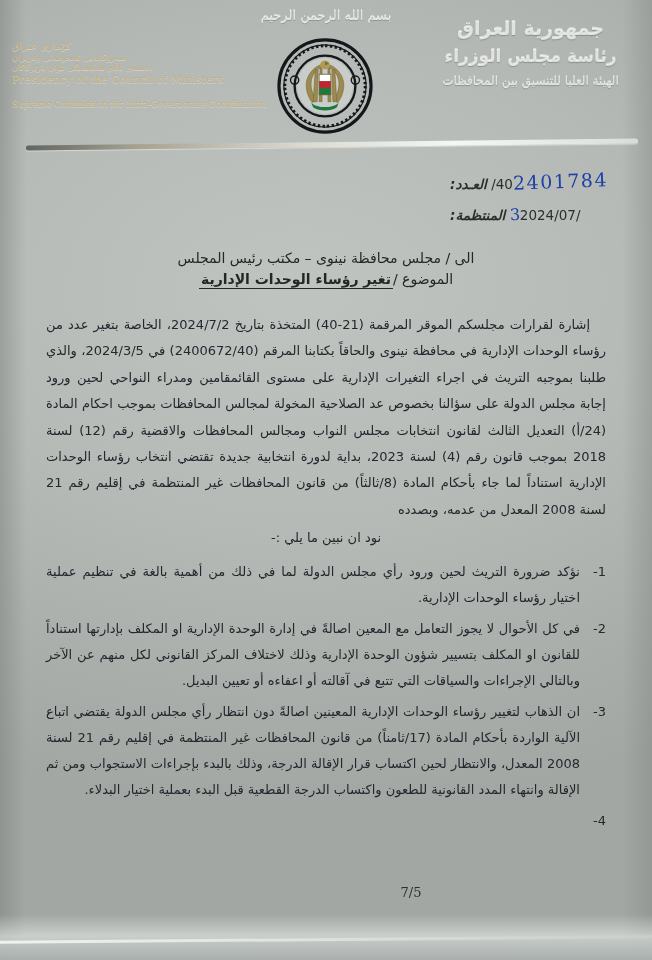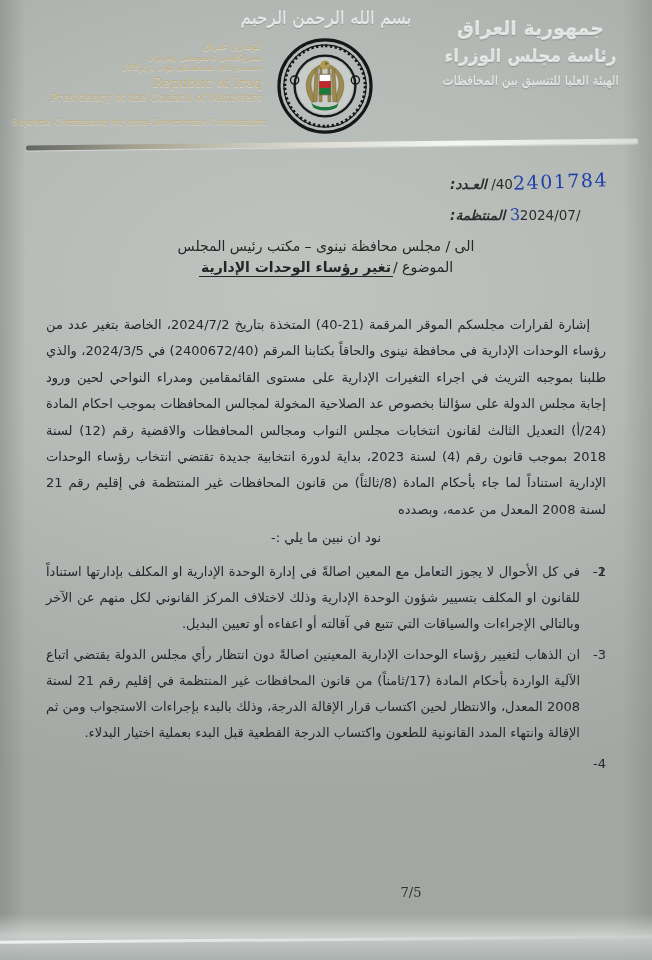--- a/index.html
+++ b/index.html
@@ -55,21 +55,21 @@
     position: absolute;
     left: 0; right: 0; top: 0;
     height: 150px;
   }
   .basmala {
     position: absolute;
     left: 0; right: 0;
     top: 8px;
     text-align: center;
     font-family: "DejaVu Sans", "Liberation Sans", sans-serif;
-    font-size: 17px;
+    font-size: 13px;
     color: rgba(250,252,251,0.72);
     text-shadow: 0 1px 0 rgba(120,126,123,0.55), 0 -1px 0 rgba(255,255,255,0.5);
     letter-spacing: 1px;
     white-space: nowrap;
   }
   .hdr-ar {
     position: absolute;
     right: 14px;
     top: 14px;
     width: 215px;
@@ -80,21 +80,21 @@
   }
   .hdr-ar .l1 { font-size: 19px; font-weight: bold; letter-spacing: 1px; }
   .hdr-ar .l2 { font-size: 17px; font-weight: bold; letter-spacing: 1px; }
   .hdr-ar .l3 { font-size: 12px; letter-spacing: 0.5px; margin-top: 2px; }
 
   .hdr-left {
     position: absolute;
     left: 12px;
     top: 40px;
     width: 250px;
-    text-align: right;
+    text-align: left;
     color: rgba(196,170,108,0.82);
     text-shadow: 0 1px 0 rgba(255,255,255,0.35);
   }
   .hdr-left .k1 { font-size: 10px; direction: rtl; letter-spacing: 0.3px; }
   .hdr-left .k2 { font-size: 8.5px; direction: rtl; letter-spacing: 0.2px; margin-top: 1px; }
   .hdr-left .k3 { font-size: 8px; direction: rtl; letter-spacing: 0.2px; margin-top: 1px; }
   .hdr-left .e1 {
     font-family: "DejaVu Serif", "Liberation Serif", serif;
     font-size: 12.5px; direction: ltr; margin-top: 3px; letter-spacing: 0.4px;
   }
@@ -170,20 +170,21 @@
     right: 46px;
     left: 46px;
     top: 238px;
     direction: rtl;
     color: #232826;
   }
   .addr .to {
     text-align: center;
     font-size: 14px;
     margin-bottom: 5px;
+    margin-top: 12px;
   }
   .addr .subject-row {
     text-align: center;
     font-size: 14px;
   }
   .addr .subject-label { }
   .addr .subject-value {
     border-bottom: 1.3px solid #232826;
     padding: 0 2px 1px 2px;
     font-weight: bold;
@@ -307,21 +308,20 @@
         <path d="M9 50 A41 41 0 0 1 50 9" fill="none" stroke="#14181a" stroke-width="3" stroke-dasharray="2.5 2.5"></path>
         <path d="M50 91 A41 41 0 0 1 9 50" fill="none" stroke="#14181a" stroke-width="3" stroke-dasharray="2.5 2.5"></path>
         <path d="M91 50 A41 41 0 0 1 50 91" fill="none" stroke="#14181a" stroke-width="3" stroke-dasharray="2.5 2.5"></path>
       </svg>
     </div>
 
     <div class="hdr-left">
       <div class="k1">کۆماری عێراق</div>
       <div class="k2">سەرۆکایەتی ئەنجومەنی وەزیران</div>
       <div class="k3">دەستەی باڵای هەماهەنگی نێوان پارێزگاکان</div>
-      <div class="e1">Republic of Iraq</div>
       <div class="e2">Presidency of the Council of Ministers</div>
       <div class="e3">Supreme Commission for Intra-Governorate Coordination</div>
     </div>
 
     <div class="divider"></div>
   </div>
 
   <div class="refblock">
     <div class="refrow">
       <span class="handwritten">2401784</span><span class="printed-num">/40</span>
@@ -341,20 +341,21 @@
   </div>
 
 
   <div class="body-wrap">
     <p class="para">إشارة لقرارات مجلسكم الموقر المرقمة (21-40) المتخذة بتاريخ 2024/7/2، الخاصة بتغير عدد من رؤساء الوحدات الإدارية في محافظة نينوى والحاقاً بكتابنا المرقم (2400672/40) في 2024/3/5، والذي طلبنا بموجبه التريث في اجراء التغيرات الإدارية على مستوى القائمقامين ومدراء النواحي لحين ورود إجابة مجلس الدولة على سؤالنا بخصوص عد الصلاحية المخولة لمجالس المحافظات بموجب احكام المادة (24/أ) التعديل الثالث لقانون انتخابات مجلس النواب ومجالس المحافظات والاقضية رقم (12) لسنة 2018 بموجب قانون رقم (4) لسنة 2023، بداية لدورة انتخابية جديدة تقتضي انتخاب رؤساء الوحدات الإدارية استناداً لما جاء بأحكام المادة (8/ثالثاً) من قانون المحافظات غير المنتظمة في إقليم رقم 21 لسنة 2008 المعدل من عدمه، وبصدده</p>
     <div class="closing-line">نود ان نبين ما يلي :-</div>
 
     <ol class="items">
       <li>
         <span class="marker">-1</span>
+        <span>نؤكد ضرورة التريث لحين ورود رأي مجلس الدولة لما في ذلك من أهمية بالغة في تنظيم عملية اختيار رؤساء الوحدات الإدارية.</span>
       </li>
       <li>
         <span class="marker">-2</span>
         <span>في كل الأحوال لا يجوز التعامل مع المعين اصالةً في إدارة الوحدة الإدارية او المكلف بإدارتها استناداً للقانون او المكلف بتسيير شؤون الوحدة الإدارية وذلك لاختلاف المركز القانوني لكل منهم عن الآخر وبالتالي الإجراءات والسياقات التي تتبع في آقالته أو اعفاءه أو تعيين البديل.</span>
       </li>
       <li>
         <span class="marker">-3</span>
         <span>ان الذهاب لتغيير رؤساء الوحدات الإدارية المعينين اصالةً دون انتظار رأي مجلس الدولة يقتضي اتباع الآلية الواردة بأحكام المادة (17/ثامناً) من قانون المحافظات غير المنتظمة في إقليم رقم 21 لسنة 2008 المعدل، والانتظار لحين اكتساب قرار الإقالة الدرجة، وذلك بالبدء بإجراءات الاستجواب ومن ثم الإقالة وانتهاء المدد القانونية للطعون واكتساب الدرجة القطعية قبل البدء بعملية اختيار البدلاء.</span>
       </li>
       <li>

